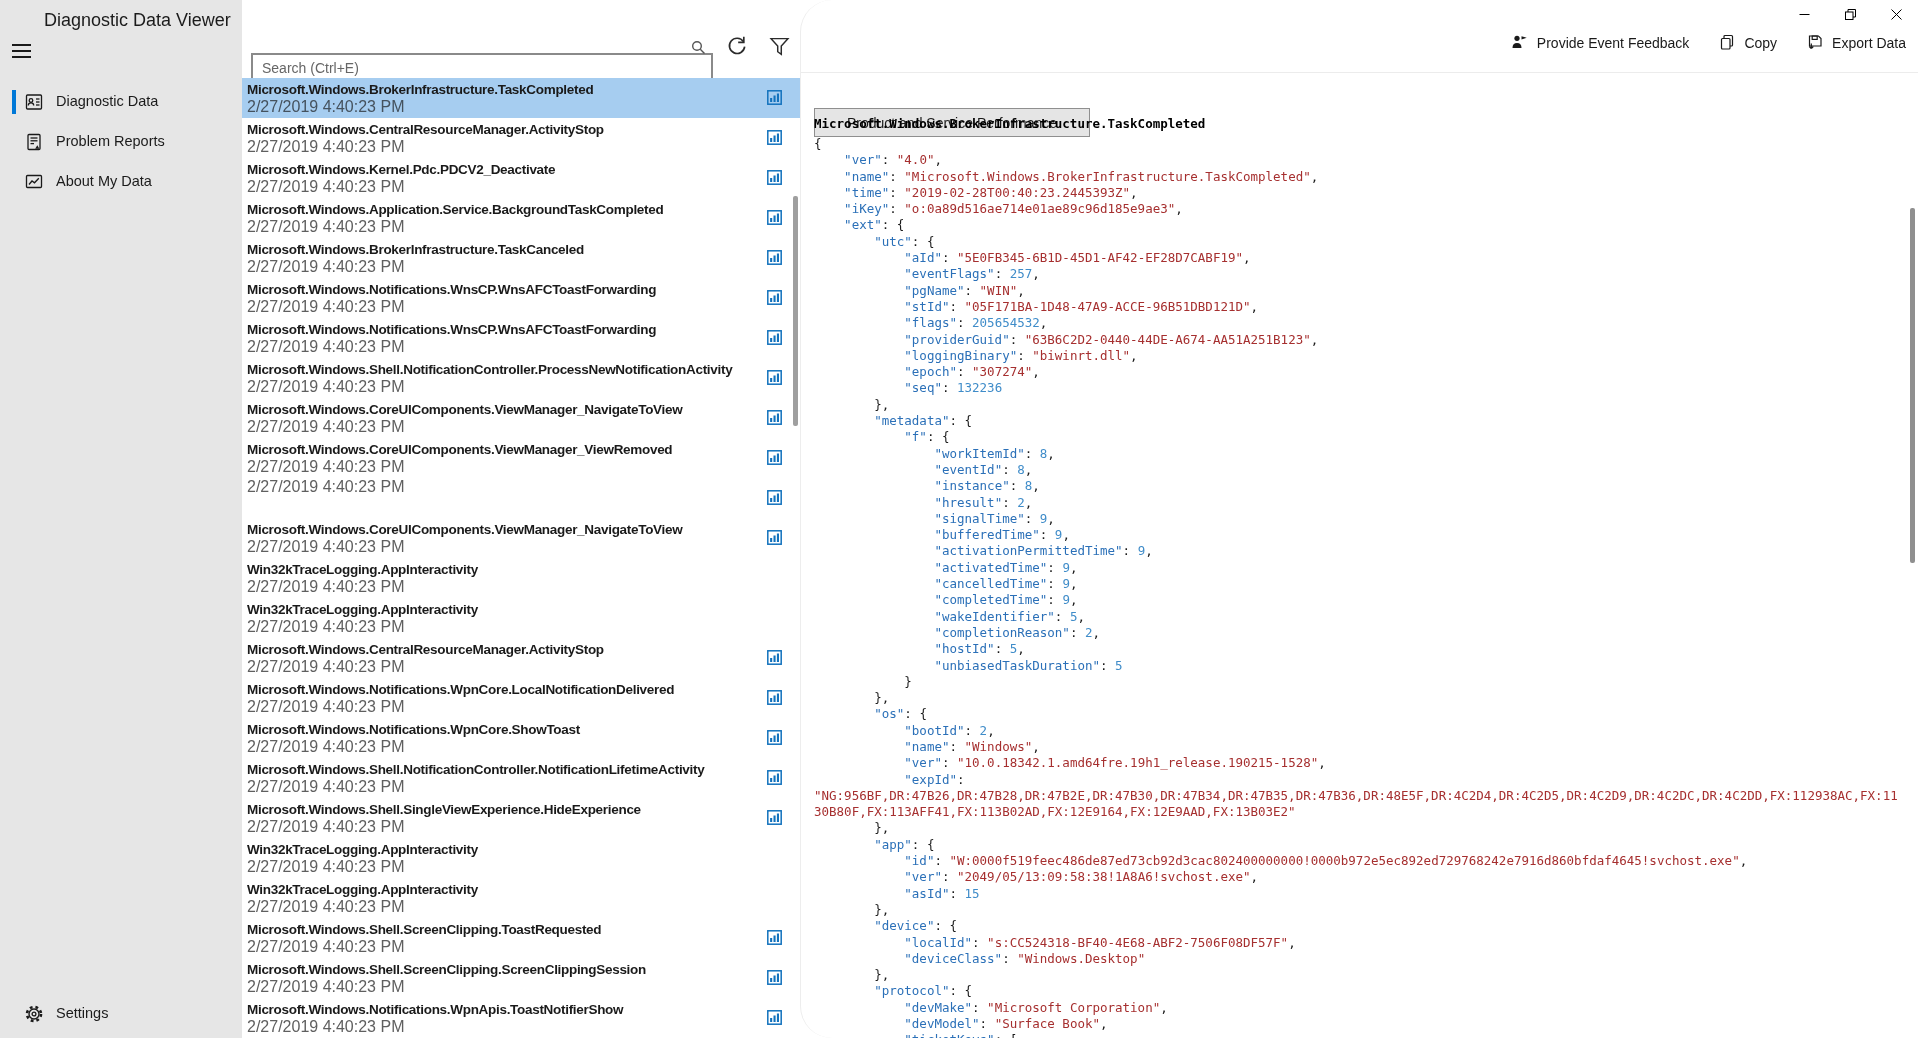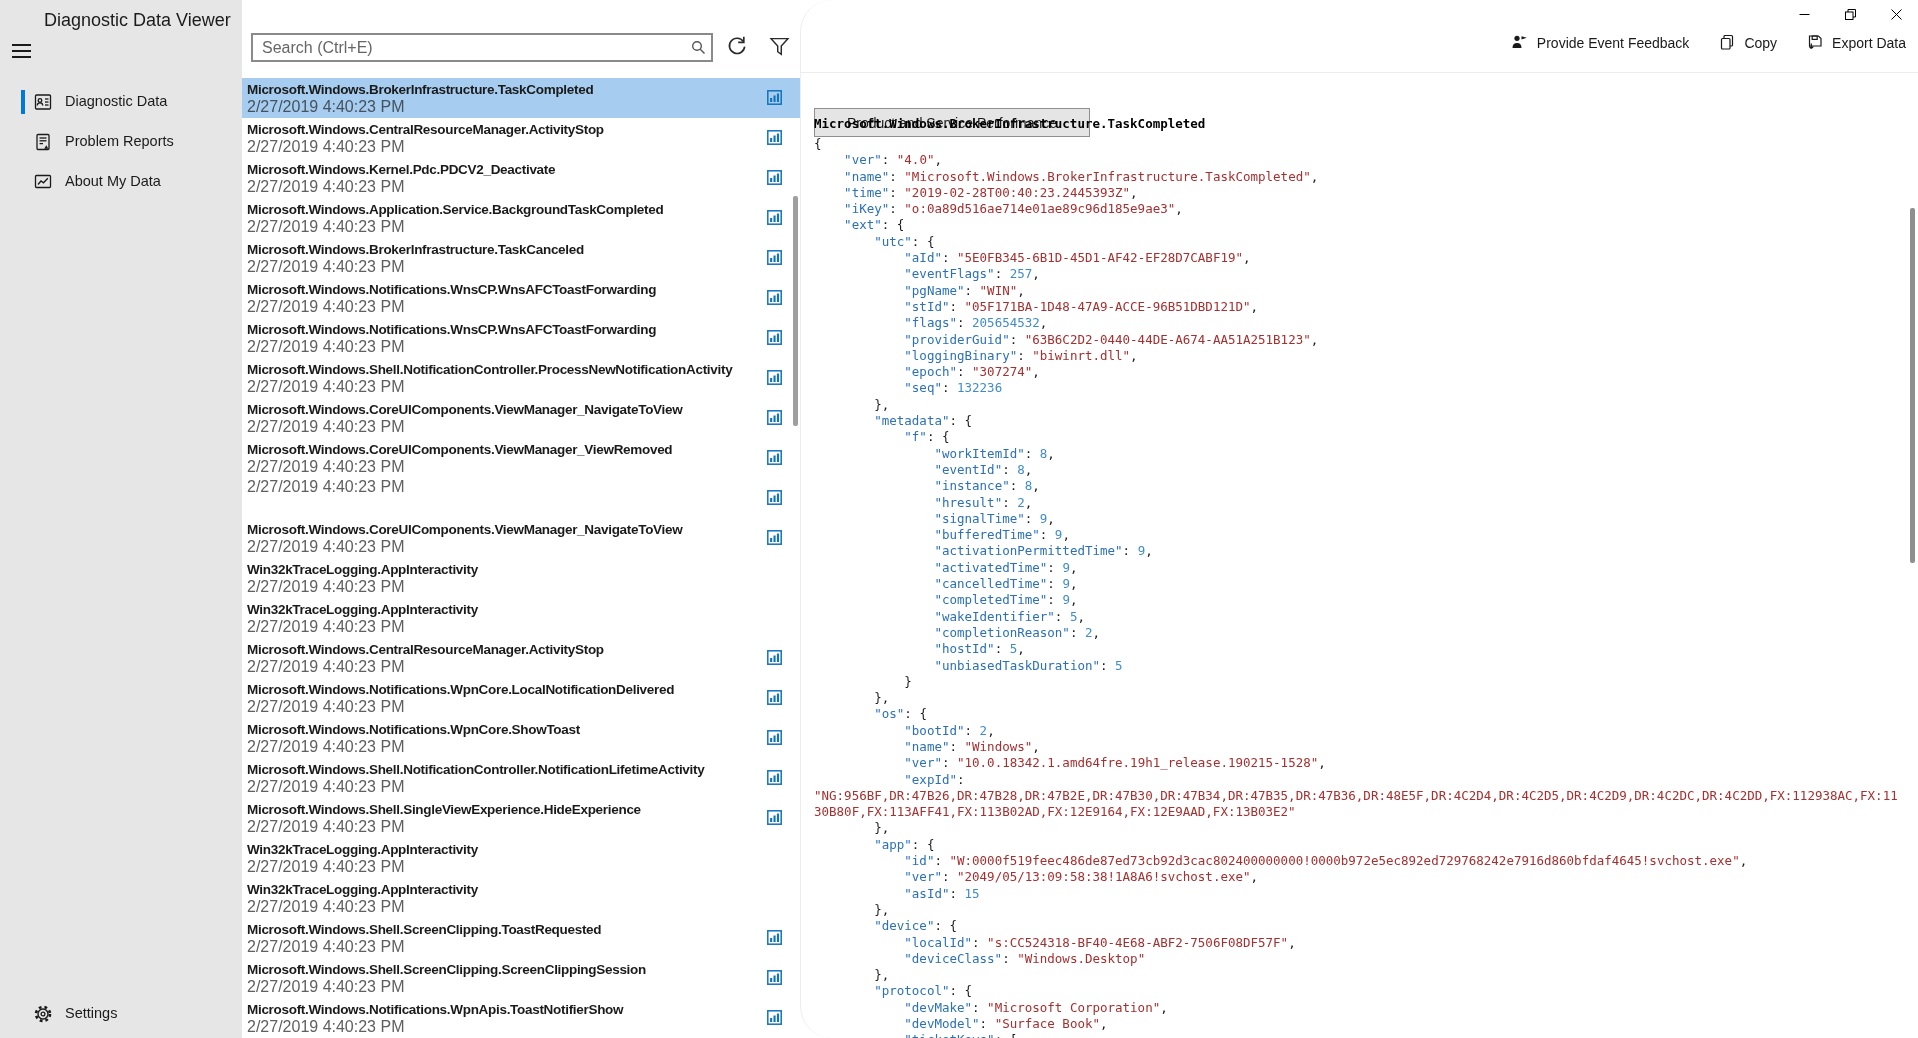--- a/index.html
+++ b/index.html
@@ -6,31 +6,31 @@
   body{
     width:1918px;height:1038px;position:relative;overflow:hidden;
     background:#ffffff;font-family:"Liberation Sans",sans-serif;
     -webkit-font-smoothing:antialiased;
   }
   
   .sidebar{position:absolute;left:0;top:0;width:242px;height:1038px;background:var(--sidebar-bg,#e6e6e6);}
   .app-title{position:absolute;left:44px;top:10px;font-size:18px;color:#1b1b1b;}
   .hamburger{position:absolute;left:12px;top:44px;width:22px;height:18px;background:none;border:none;padding:0;cursor:pointer;}
   .hamburger span{display:block;width:19px;height:2px;background:#1a1a1a;margin:0 0 4px 0;}
-  .nav-item{position:absolute;left:17px;width:202px;height:40px;cursor:pointer;}
+  .nav-item{position:absolute;left:8px;width:202px;height:40px;cursor:pointer;}
   .nav-item .ind{position:absolute;left:4px;top:8px;width:4px;height:24px;background:var(--accent,#0078d7);display:none;}
   .nav-item.sel .ind{display:block;}
   .nav-icon{position:absolute;left:16px;top:10px;width:20px;height:20px;}
   .nav-label{position:absolute;left:48px;top:11px;font-size:14.5px;color:#1b1b1b;white-space:nowrap;}
   
   .list-panel{position:absolute;left:242px;top:0;width:558px;height:1038px;background:#fff;}
   .search-wrap{position:absolute;left:9px;top:33px;width:462px;height:29px;}
   .search-wrap input{
     width:100%;height:100%;box-sizing:border-box;border:2px solid #8a8a8a;background:#fff;
-    font-family:"Liberation Sans",sans-serif;font-size:16px;padding:0 30px 0 9px;color:#a16207;
+    font-family:"Liberation Sans",sans-serif;font-size:14px;padding:0 30px 0 9px;color:#a16207;margin-top:20px;
   }
   .search-wrap input::placeholder{color:#666;}
   .search-mag{position:absolute;right:7px;top:7px;width:15px;height:15px;}
   .icon-btn{position:absolute;top:35px;width:26px;height:26px;background:none;border:none;padding:0;cursor:pointer;}
   .icon-btn.refresh{left:481px;}
   .icon-btn.filter{left:524px;}
   .event-list{position:absolute;left:0;top:78px;width:558px;}
   .event-row{position:relative;height:40px;padding:0;box-sizing:border-box;cursor:pointer;}
   .event-row.selected{background:var(--selection,#a6cdf0);}
   .ev-title{

